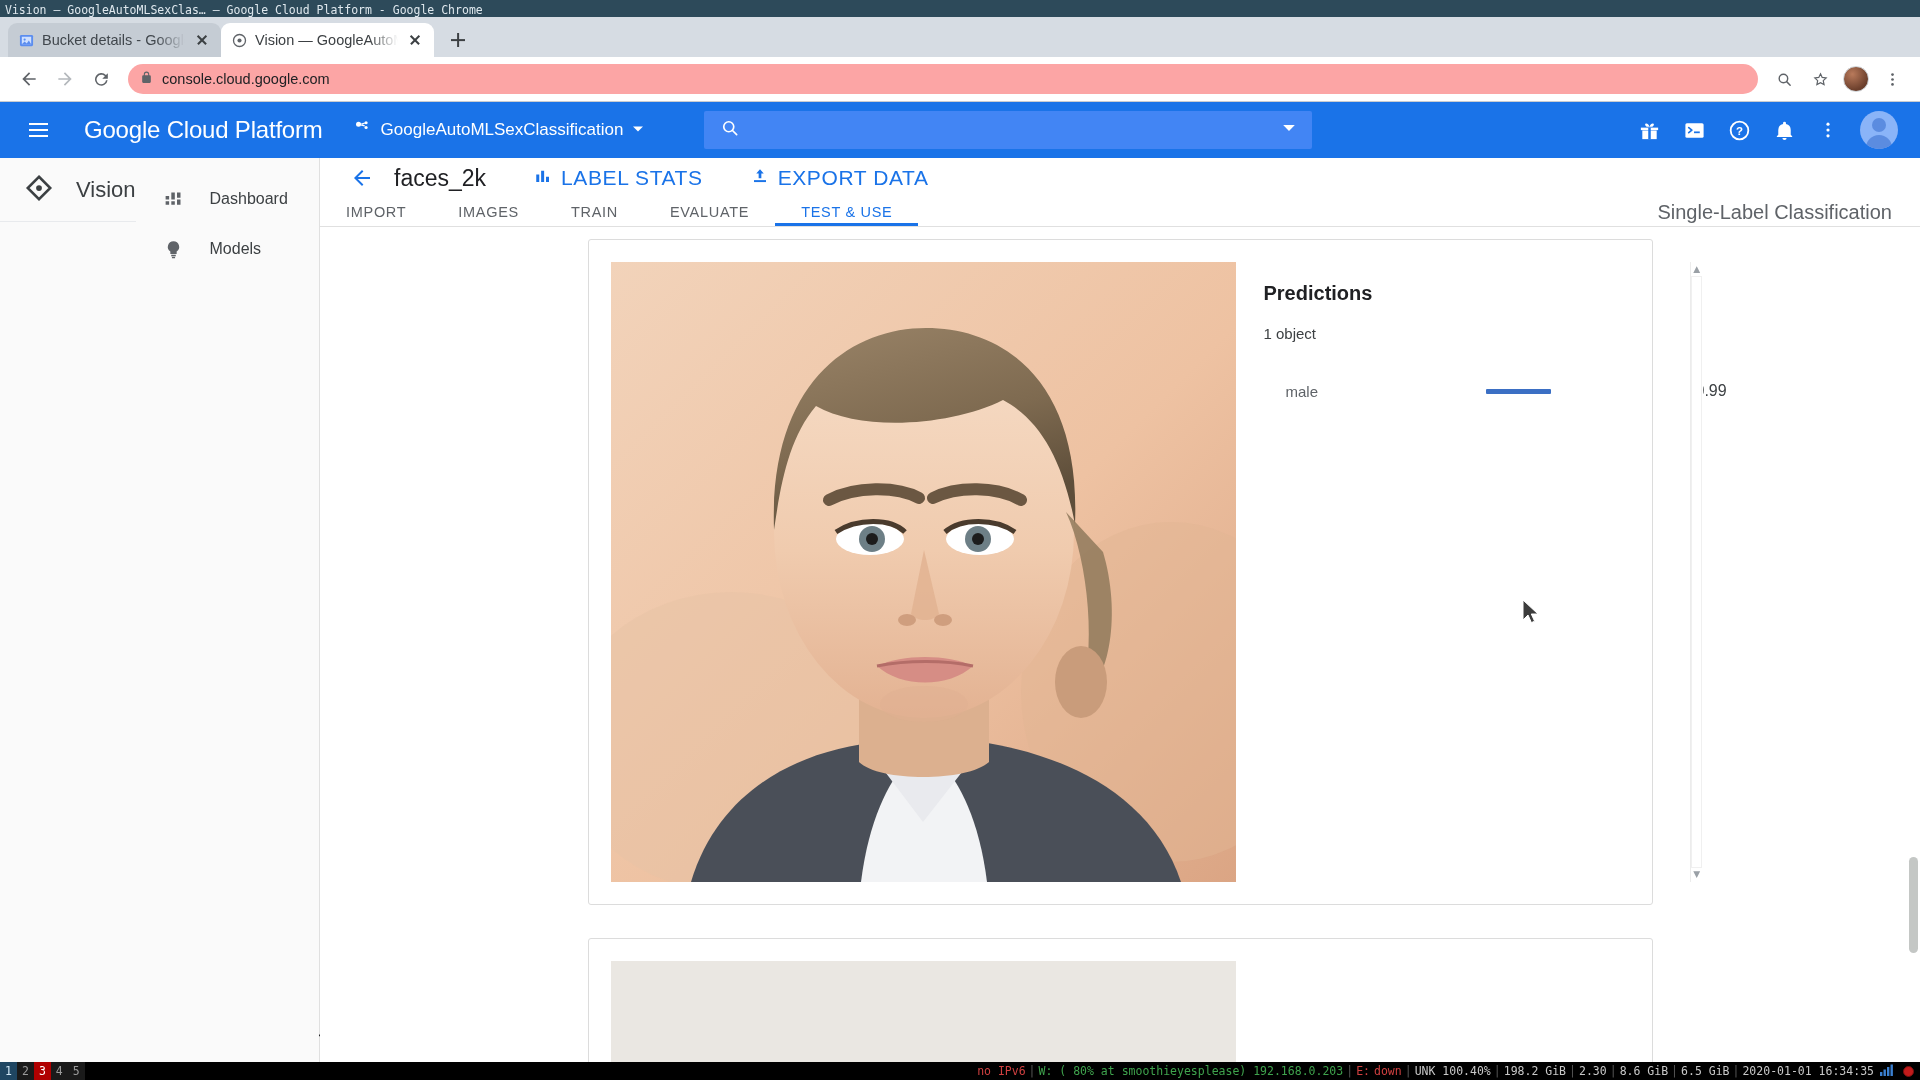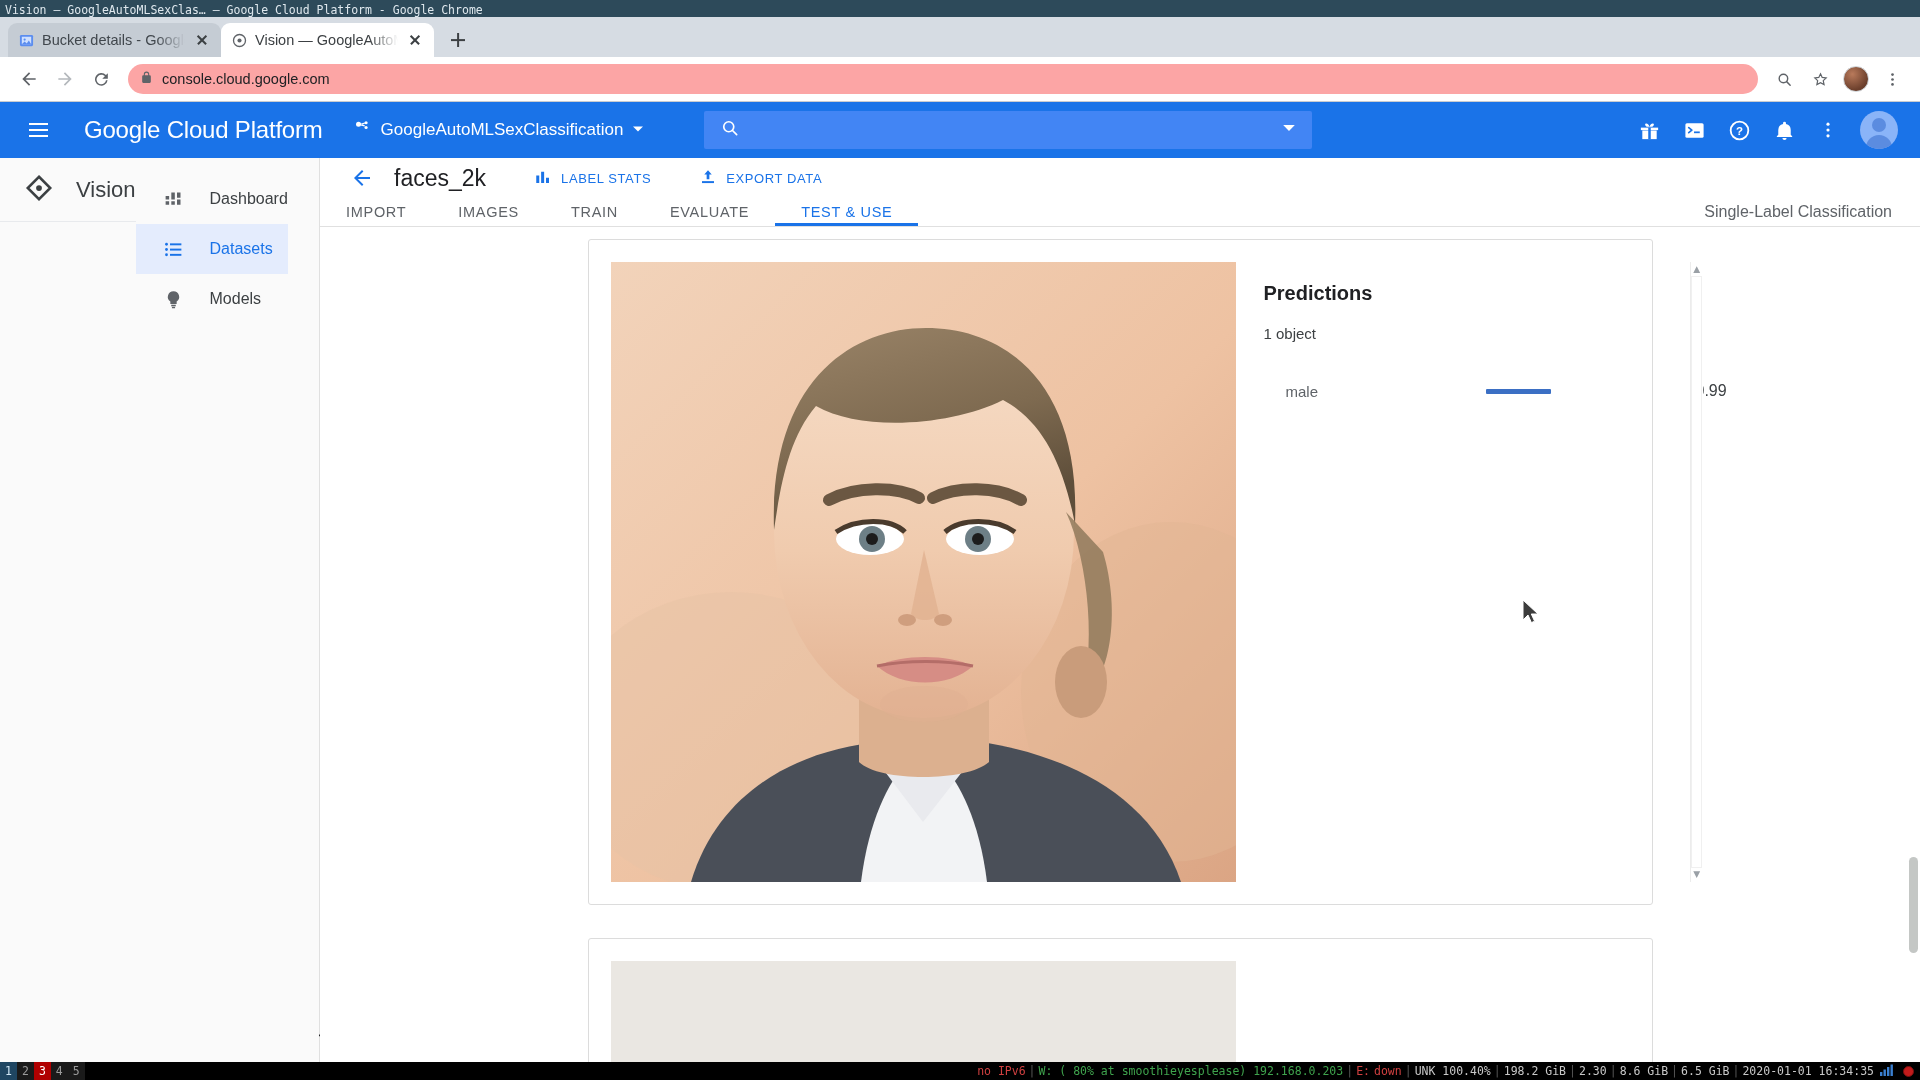--- a/index.html
+++ b/index.html
@@ -115,31 +115,31 @@
   .nav-item .nav-ico { width: 24px; display: flex; align-items: center; justify-content: center; color: #5f6368; }
   .nav-item.active .nav-ico { color: #1a73e8; }
   .leftnav-foot { margin-top: auto; height: 56px; display: flex; align-items: center; padding-left: 30px; }
   .collapse-ico { color: #202124; font-size: 16px; font-family: "DejaVu Sans", sans-serif; }
 
   
   .main { flex: 1 1 auto; display: flex; flex-direction: column; background: #fff; position: relative; overflow: hidden; }
   .main-head { height: 63px; display: flex; align-items: center; padding-left: 22px; gap: 0; }
   .back-arrow { width: 40px; height: 40px; display: flex; align-items: center; justify-content: center; color: #1a73e8; }
   .ds-title { font-size: 23px; color: #202124; margin-left: 12px; }
-  .head-action { display: flex; align-items: center; gap: 9px; color: #1a73e8; font-size: 13px;
+  .head-action { display: flex; align-items: center; gap: 9px; color: #1a73e8; font-size: 21px;
     letter-spacing: 0.6px; margin-left: 48px; font-weight: 500; }
   .head-action:first-of-type { margin-left: 64px; }
 
   .tabs { height: 48px; display: flex; align-items: stretch; border-bottom: 1px solid #e0e0e0; position: relative; }
   .tabitem { display: flex; align-items: center; justify-content: center; padding: 0 26px;
     font-size: 14.5px; letter-spacing: 0.7px; color: #5f6368; font-weight: 500; position: relative; }
   .tabitem.active { color: #1a73e8; }
   .tabitem.active::after { content: ""; position: absolute; left: 0; right: 0; bottom: 0; height: 3px; background: #1a73e8; }
   .mode-label { margin-left: auto; padding-right: 28px; display: flex; align-items: center;
-    font-size: 16px; color: #5f6368; }
+    font-size: 20px; color: #5f6368; }
 
   .content-scroll { flex: 1 1 auto; overflow: hidden; position: relative; background: #fff; padding-top: 12px; }
 
   .pred-card { margin: 0 auto; width: 1065px; border: 1px solid #dcdcdc; border-radius: 3px;
     background: #fff; display: flex; position: relative; }
   .pred-card + .pred-card { margin-top: 33px; }
   .card-img { margin: 22px 0 22px 22px; width: 625px; height: 620px; overflow: hidden; flex: 0 0 625px; }
   .card-right { flex: 1 1 auto; position: relative; padding: 42px 0 0 28px; }
   .pred-title { font-size: 20px; color: #202124; font-weight: bold; }
   .pred-count { font-size: 15px; color: #3c4043; margin-top: 20px; }
@@ -376,33 +376,20 @@
               <rect x="3" y="14" width="4" height="4"></rect>
               <rect x="9.5" y="4" width="4" height="8"></rect>
               <rect x="9.5" y="14" width="4" height="4"></rect>
               <rect x="16" y="4" width="4" height="6"></rect>
               <rect x="16" y="12" width="4" height="6"></rect>
             </svg>
         </span>
         <span>Dashboard</span>
       </div>
 
-      <div class="nav-item active">
-        <span class="nav-ico">
-          <svg width="21" height="21" viewBox="0 0 24 24" fill="currentColor">
-              <circle cx="4" cy="6" r="1.6"></circle>
-              <circle cx="4" cy="12" r="1.6"></circle>
-              <circle cx="4" cy="18" r="1.6"></circle>
-              <rect x="8" y="5" width="13" height="2.2"></rect>
-              <rect x="8" y="11" width="13" height="2.2"></rect>
-              <rect x="8" y="17" width="13" height="2.2"></rect>
-            </svg>
-        </span>
-        <span>Datasets</span>
-      </div>
 
       <div class="nav-item">
         <span class="nav-ico">
           <svg width="21" height="21" viewBox="0 0 24 24" fill="currentColor">
               <path d="M12 2.5a6.5 6.5 0 0 0-3.6 11.9V17h7.2v-2.6A6.5 6.5 0 0 0 12 2.5z"></path>
               <rect x="9.4" y="18" width="5.2" height="1.8"></rect>
               <rect x="10.2" y="20.4" width="3.6" height="1.6"></rect>
             </svg>
         </span>
         <span>Models</span>

